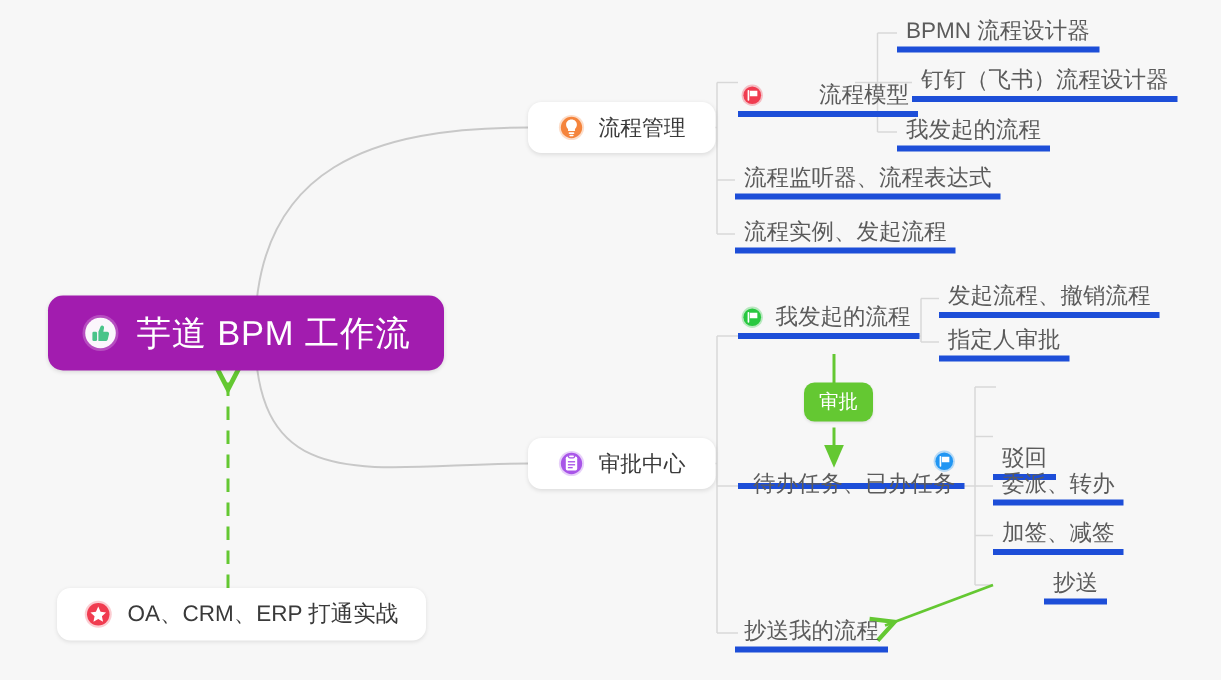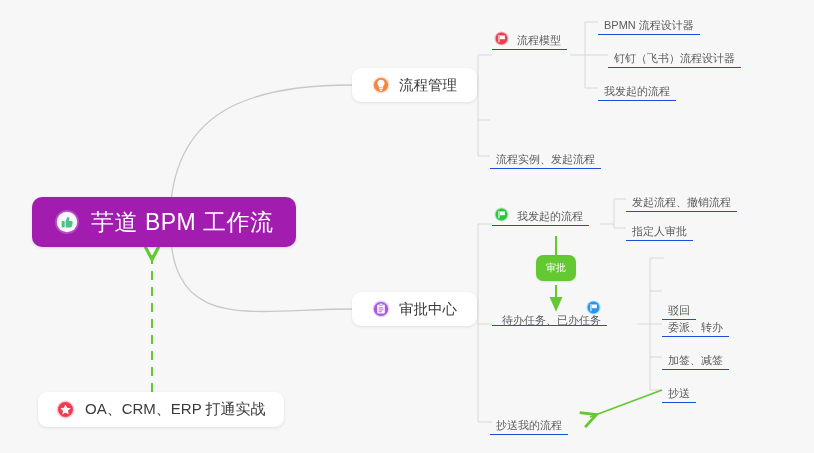--- a/index.html
+++ b/index.html
@@ -70,37 +70,37 @@
     height: 35px;
     color: #3a3a3a;
     font-size: 15px;
     box-shadow: 0 1px 3px rgba(0,0,0,0.10);
   }
   .card-wide .label { margin-left: 10px; }
 
   
   .leaf {
     color: #5b5b5b;
-    font-size: 11px;
+    font-size: 15px;
     height: 26px;
     padding: 0 6px 0 4px;
-    border-bottom: 1px solid #1d4ed8;
+    border-bottom: 4px solid #1d4ed8;
     align-items: flex-end;
     padding-bottom: 3px;
   }
   .leaf.with-icon { padding-left: 2px; }
   .leaf .label { margin-left: 8px; line-height: 1; }
   .leaf .label.noicon { margin-left: 2px; }
 
   
   .pill {
     background: #64c832;
     color: #ffffff;
     border-radius: 7px;
-    font-size: 10px;
+    font-size: 13px;
     height: 26px;
     padding: 0 10px;
     justify-content: flex-end;
     box-shadow: 0 1px 2px rgba(0,0,0,0.10);
   }
 
   
   .icon {
     display: inline-flex;
     align-items: center;
@@ -189,21 +189,21 @@
         <path d="M9 3.7 C6.9 3.7 5.4 5.2 5.4 7.1 C5.4 8.4 6.1 9.2 6.7 10
                  L6.7 11.4 L11.3 11.4 L11.3 10 C11.9 9.2 12.6 8.4 12.6 7.1
                  C12.6 5.2 11.1 3.7 9 3.7 Z" fill="#ffffff"></path>
         <rect x="7.1" y="12.1" width="3.8" height="1.2" rx="0.6" fill="#ffffff"></rect>
         <rect x="7.6" y="13.8" width="2.8" height="1.1" rx="0.55" fill="#ffffff"></rect>
       </svg>
     </span>
     <span class="label">流程管理</span>
   </div>
 
-  <div class="node leaf with-icon" style="left:492px; top:24px;">
+  <div class="node leaf with-icon" style="left:492px; top:52px;gap:29px;">
     <span class="icon">
       <svg width="15" height="15" viewBox="0 0 15 15">
         <circle cx="7.5" cy="7.5" r="7.1" fill="#f03c50" opacity="0.3"></circle>
         <circle cx="7.5" cy="7.5" r="5.9" fill="#f03c50"></circle>
         <rect x="4.4" y="4" width="1.1" height="7.2" rx="0.5" fill="#ffffff"></rect>
         <path d="M5.9 4.5 L10.9 4.5 L10.9 8.2 L5.9 8.2 Z" fill="#ffffff"></path>
       </svg>
     </span>
     <span class="label">流程模型</span>
   </div>
@@ -211,20 +211,23 @@
   <div class="node leaf" style="left:598px; top:9px;">
     <span class="label noicon">BPMN 流程设计器</span>
   </div>
   <div class="node leaf" style="left:608px; top:42px;text-align:right;">
     <span class="label noicon">钉钉（飞书）流程设计器</span>
   </div>
   <div class="node leaf" style="left:598px; top:75px;">
     <span class="label noicon">我发起的流程</span>
   </div>
 
+  <div class="node leaf" style="left:490px; top:107px;">
+    <span class="label noicon">流程监听器、流程表达式</span>
+  </div>
   <div class="node leaf" style="left:490px; top:143px;">
     <span class="label noicon">流程实例、发起流程</span>
   </div>
 
   <div class="node card" style="left:352px; top:292px;">
     <span class="icon">
       <svg width="18" height="18" viewBox="0 0 18 18">
         <circle cx="9" cy="9" r="8.4" fill="#a855e8" opacity="0.28"></circle>
         <circle cx="9" cy="9" r="7.1" fill="#a855e8"></circle>
         <rect x="5.2" y="4.4" width="7.6" height="9.2" rx="1.1" fill="#ffffff"></rect>
@@ -274,21 +277,21 @@
 
   <div class="node leaf" style="left:662px; top:294px;text-align:center;">
     <span class="label noicon">驳回</span>
   </div>
   <div class="node leaf" style="left:662px; top:311px;">
     <span class="label noicon">委派、转办</span>
   </div>
   <div class="node leaf" style="left:662px; top:344px;">
     <span class="label noicon">加签、减签</span>
   </div>
-  <div class="node leaf" style="left:662px; top:377px;">
+  <div class="node leaf" style="left:696px; top:377px;">
     <span class="label noicon">抄送</span>
   </div>
 
   <div class="node leaf" style="left:490px; top:409px;">
     <span class="label noicon">抄送我的流程</span>
   </div>
 
   <div class="node card-wide" style="left:38px; top:392px;">
     <span class="icon">
       <svg width="19" height="19" viewBox="0 0 19 19">

